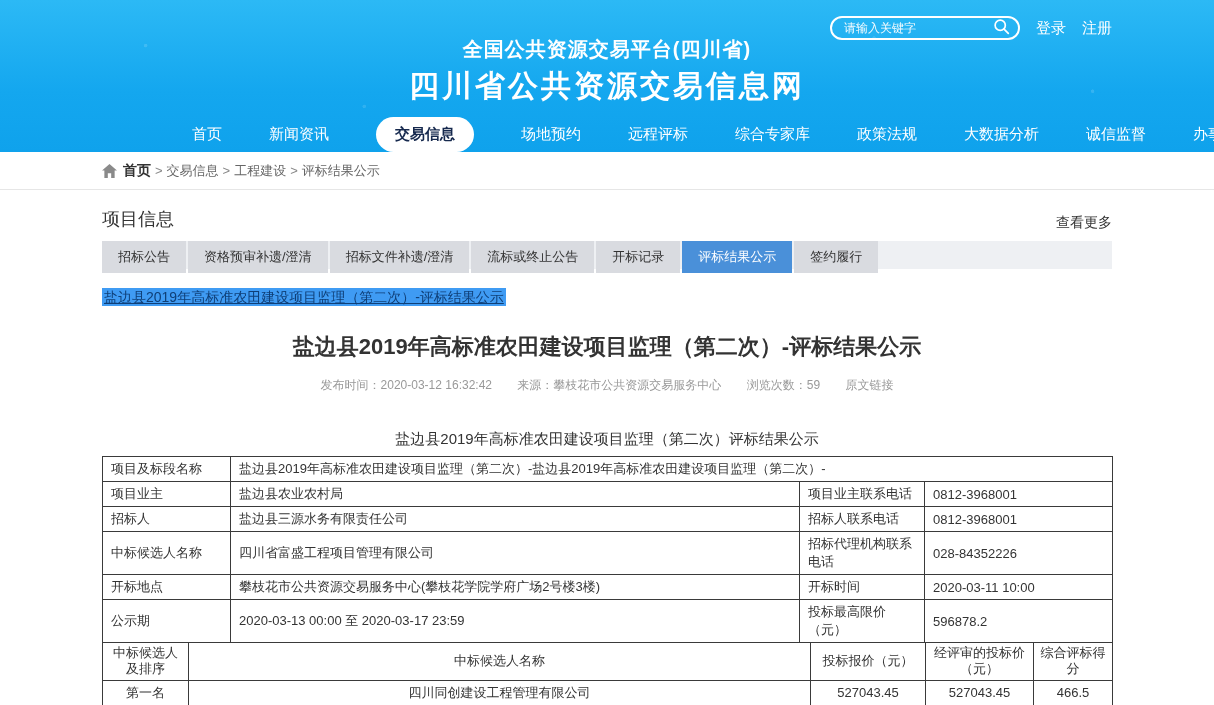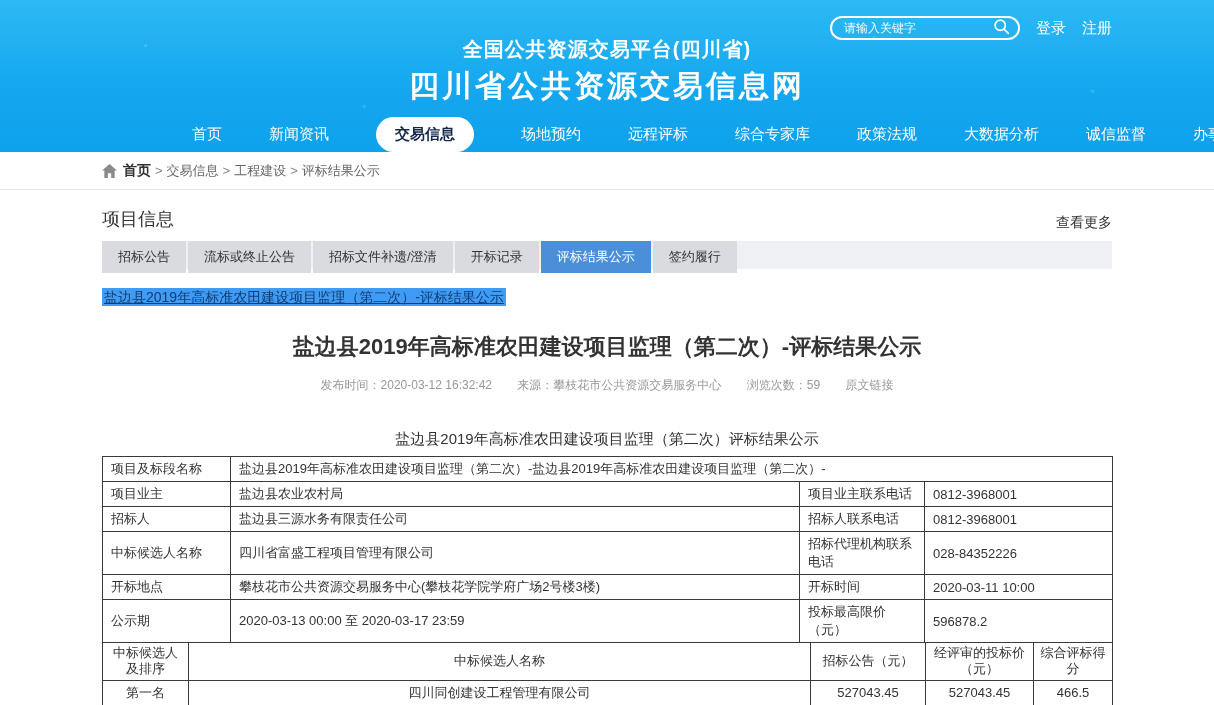--- a/index.html
+++ b/index.html
@@ -122,22 +122,23 @@
 
 <div class="container">
 
   <div class="section-head">
     <span class="section-title">项目信息</span>
     <a class="see-more">查看更多</a>
   </div>
 
   <div class="tabs">
     <span class="tab">招标公告</span>
+    <span class="tab">资格预审补遗/澄清</span>
+    <span class="tab">招标文件补遗/澄清</span>
     <span class="tab">流标或终止公告</span>
-    <span class="tab">招标文件补遗/澄清</span>
     <span class="tab">开标记录</span>
     <span class="tab active">评标结果公示</span>
     <span class="tab">签约履行</span>
   </div>
 
   <div class="sel-link">
     <span>盐边县2019年高标准农田建设项目监理（第二次）-评标结果公示</span>
   </div>
 
   <h1 class="article-title">盐边县2019年高标准农田建设项目监理（第二次）-评标结果公示</h1>
@@ -201,21 +202,21 @@
         <col style="width:86px">
         <col style="width:622px">
         <col style="width:115px">
         <col style="width:108px">
         <col style="width:79px">
       </colgroup>
     <tbody>
         <tr>
       <td class="hdr">中标候选人及排序</td>
       <td class="hdr">中标候选人名称</td>
-      <td class="hdr">招标公告（元）</td>
+      <td class="hdr">投标报价（元）</td>
       <td class="hdr">经评审的投标价（元）</td>
       <td class="hdr">综合评标得分</td>
     </tr>
     <tr>
       <td>第一名</td>
       <td>四川同创建设工程管理有限公司</td>
       <td>527043.45</td>
       <td>527043.45</td>
       <td>466.5</td>
     </tr>

